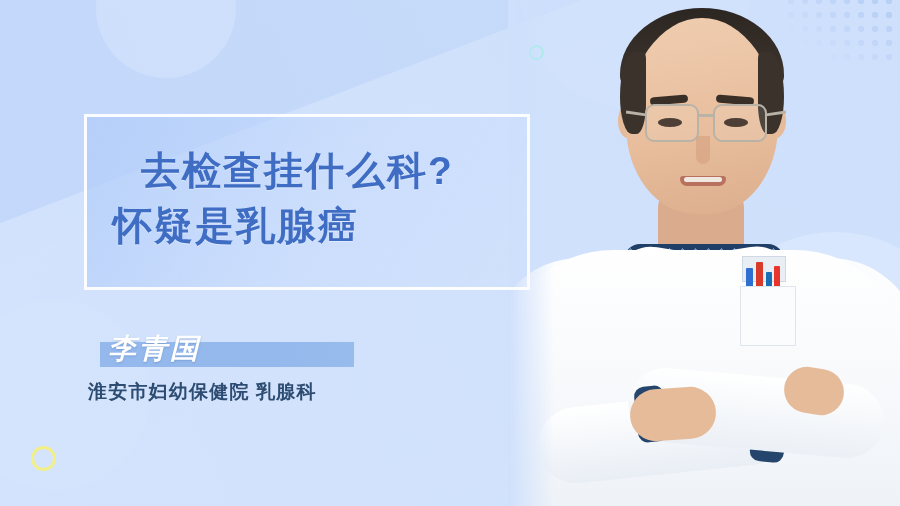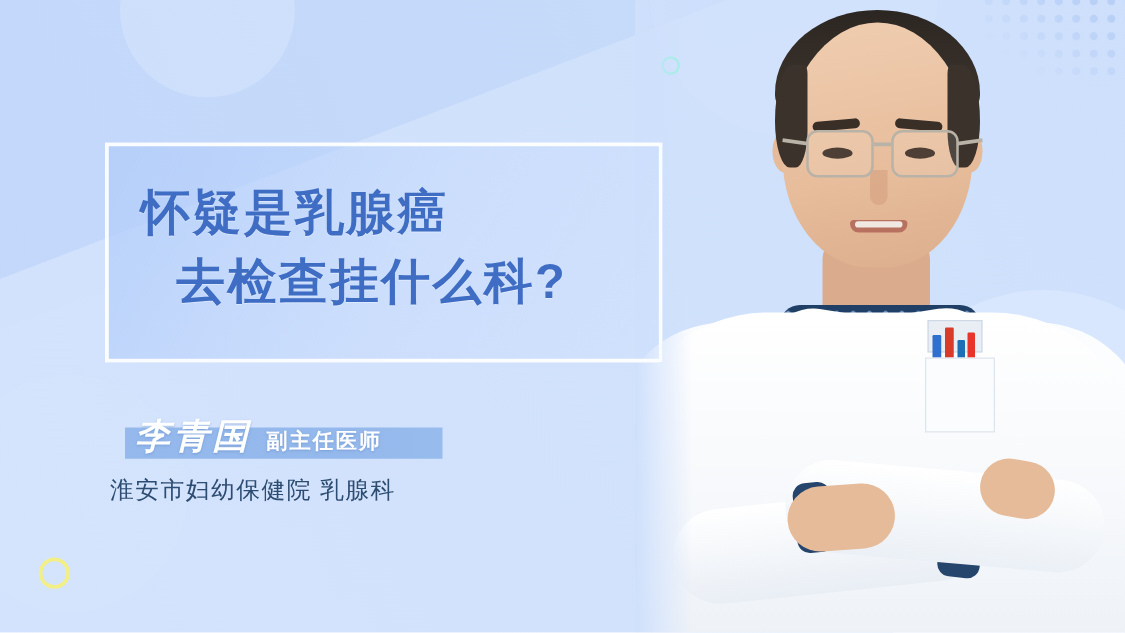--- a/index.html
+++ b/index.html
@@ -183,21 +183,21 @@
     font-weight: 700;
     letter-spacing: 1.5px;
     text-shadow: 0 1px 2px rgba(60,100,170,0.30);
   }
   .hospital-line {
     position: absolute;
     left: 88px;
     top: 379px;
     color: #2d4c72;
     font-size: 19px;
-    font-weight: 400;
+    font-weight: 700;
     letter-spacing: 1.2px;
     white-space: nowrap;
   }
 
   
   .photo {
     position: absolute;
     right: 0;
     bottom: 0;
     width: 392px;
@@ -428,27 +428,26 @@
     <div class="ph arm-lower-r"></div>
     <div class="ph cuff-r"></div>
     <div class="ph hand-l"></div>
     <div class="ph hand-r"></div>
 
     <div class="ph photo-fade"></div>
   </div>
 
   <div class="title-box">
     <div class="title-inner">
+      <div class="title-line indent">去检查挂什么科?</div>
       <div class="title-line">怀疑是乳腺癌</div>
-      <div class="title-line indent">去检查挂什么科?</div>
     </div>
   </div>
 
   <div class="name-banner-wrap">
     <div class="name-banner-bg"></div>
     <div class="name-row">
       <span class="doctor-name">李青国</span>
-      <span class="doctor-title">副主任医师</span>
     </div>
   </div>
   <div class="hospital-line">淮安市妇幼保健院 乳腺科</div>
 
 </div>
 
 </body></html>

